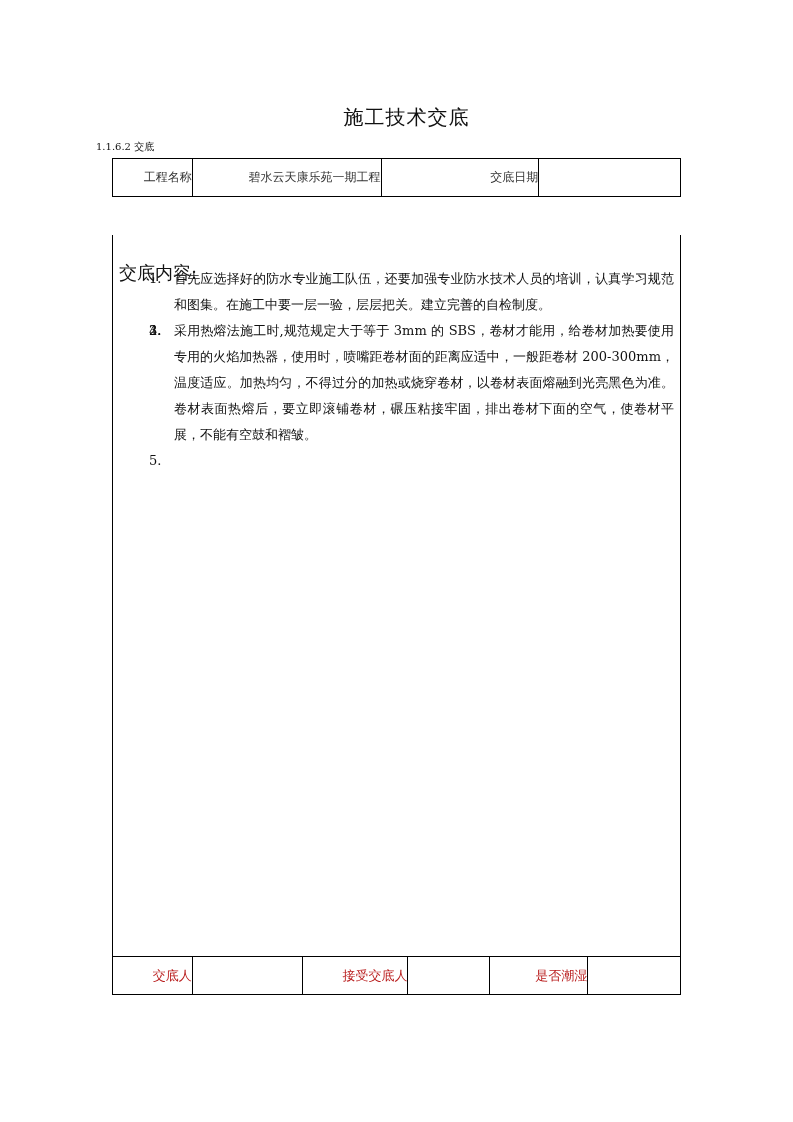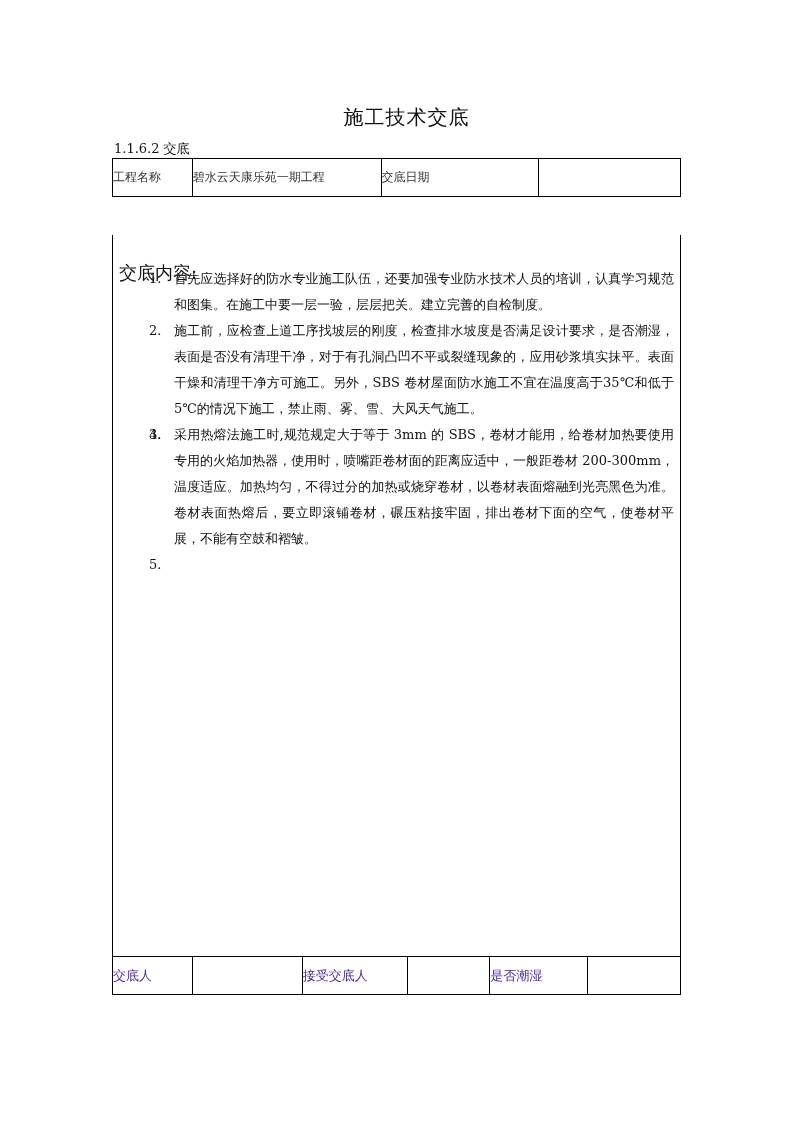--- a/index.html
+++ b/index.html
@@ -1,24 +1,24 @@
 <!DOCTYPE html>
 <html><head>
 <meta charset="utf-8">
 <style>
   html, body { margin:0; padding:0; background:#ffffff; }
   body { width:793px; height:1122px; position:relative; font-family:"DejaVu Serif","Liberation Serif",serif; color:#111; }
   .title { position:absolute; top:104px; left:0; width:793px; text-align:center; font-size:20px; letter-spacing:1px;padding-left:10px; }
-  .section { position:absolute; top:140px; left:114px; font-size:13px; }
+  .section { position:absolute; top:140px; left:96px; font-size:10px; }
   table { position:absolute; border-collapse:collapse; left:112px; width:569px; }
-  td { border:1.4px solid #000; font-size:12px; text-align:left; vertical-align:middle; padding:0; color:#333; }
+  td { border:1.4px solid #000; font-size:12px; text-align:right; vertical-align:middle; padding:0; color:#333; }
   #t-head { top:158px; }
   #t-head td { height:37px; }
   #t-foot { top:956px; }
-  #t-foot td { height:37px; font-size:13px; color:#4c1d95; }
+  #t-foot td { height:37px; font-size:13px; color:#b91c1c; }
   .content { position:absolute; top:235px; left:112px; width:567px; height:721px; border-left:1.4px solid #000; border-right:1.4px solid #000; }
   .content-label { position:absolute; top:26px; left:6px; font-size:18px; }
   .items { position:absolute; top:31px; left:0; width:567px; margin:0; padding:0; list-style:none; }
   .item { position:relative; padding-left:61px; padding-right:6px; font-size:13px; line-height:26px; text-align:justify; }
   .num { position:absolute; left:36px; top:0; }
 </style>
 </head>
 <body>
 
 <div class="title">施工技术交底</div>
@@ -38,21 +38,21 @@
     <td>交底日期</td>
     <td></td>
   </tr>
 </tbody>
   </table>
 
 <div class="content">
   <div class="content-label">交底内容:</div>
   <ol class="items">
     <li class="item"><span class="num">1.</span><span>首先应选择好的防水专业施工队伍，还要加强专业防水技术人员的培训，认真学习规范和图集。在施工中要一层一验，层层把关。建立完善的自检制度。</span></li>
-    <li class="item"><span class="num">2.</span><span>施工前，应检查上道工序找坡层的刚度，检查排水坡度是否满足设计要求，是否潮湿，表面是否没有清理干净，对于有孔洞凸凹不平或裂缝现象的，应用砂浆填实抹平。表面干燥和清理干净方可施工。另外，SBS 卷材屋面防水施工不宜在温度高于35℃和低于 5℃的情况下施工，禁止雨、雾、雪、大风天气施工。</span></li>
+    <li class="item"><span class="num">2.</span></li>
     <li class="item"><span class="num">3.</span></li>
     <li class="item"><span class="num">4.</span><span>采用热熔法施工时,规范规定大于等于 3mm 的 SBS，卷材才能用，给卷材加热要使用专用的火焰加热器，使用时，喷嘴距卷材面的距离应适中，一般距卷材 200-300mm，温度适应。加热均匀，不得过分的加热或烧穿卷材，以卷材表面熔融到光亮黑色为准。卷材表面热熔后，要立即滚铺卷材，碾压粘接牢固，排出卷材下面的空气，使卷材平展，不能有空鼓和褶皱。</span></li>
     <li class="item"><span class="num">5.</span></li>
   </ol>
 </div>
 
 <table id="t-foot">
   <colgroup>
       <col style="width:80px">
       <col style="width:110px">

